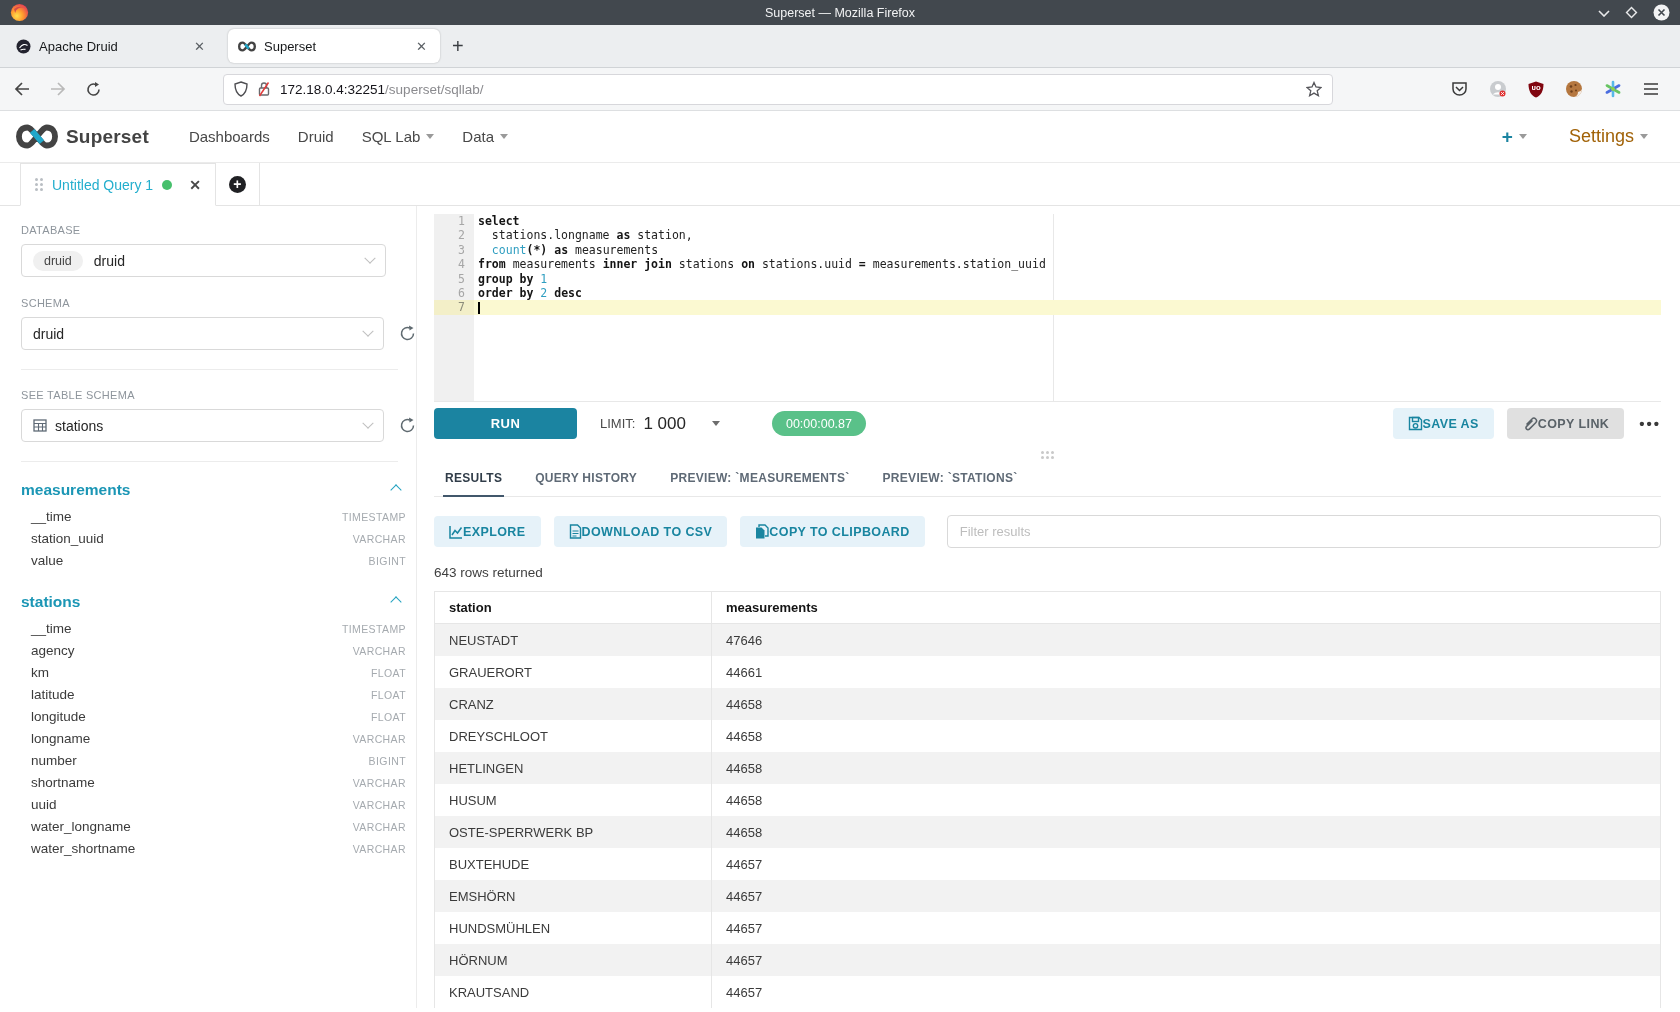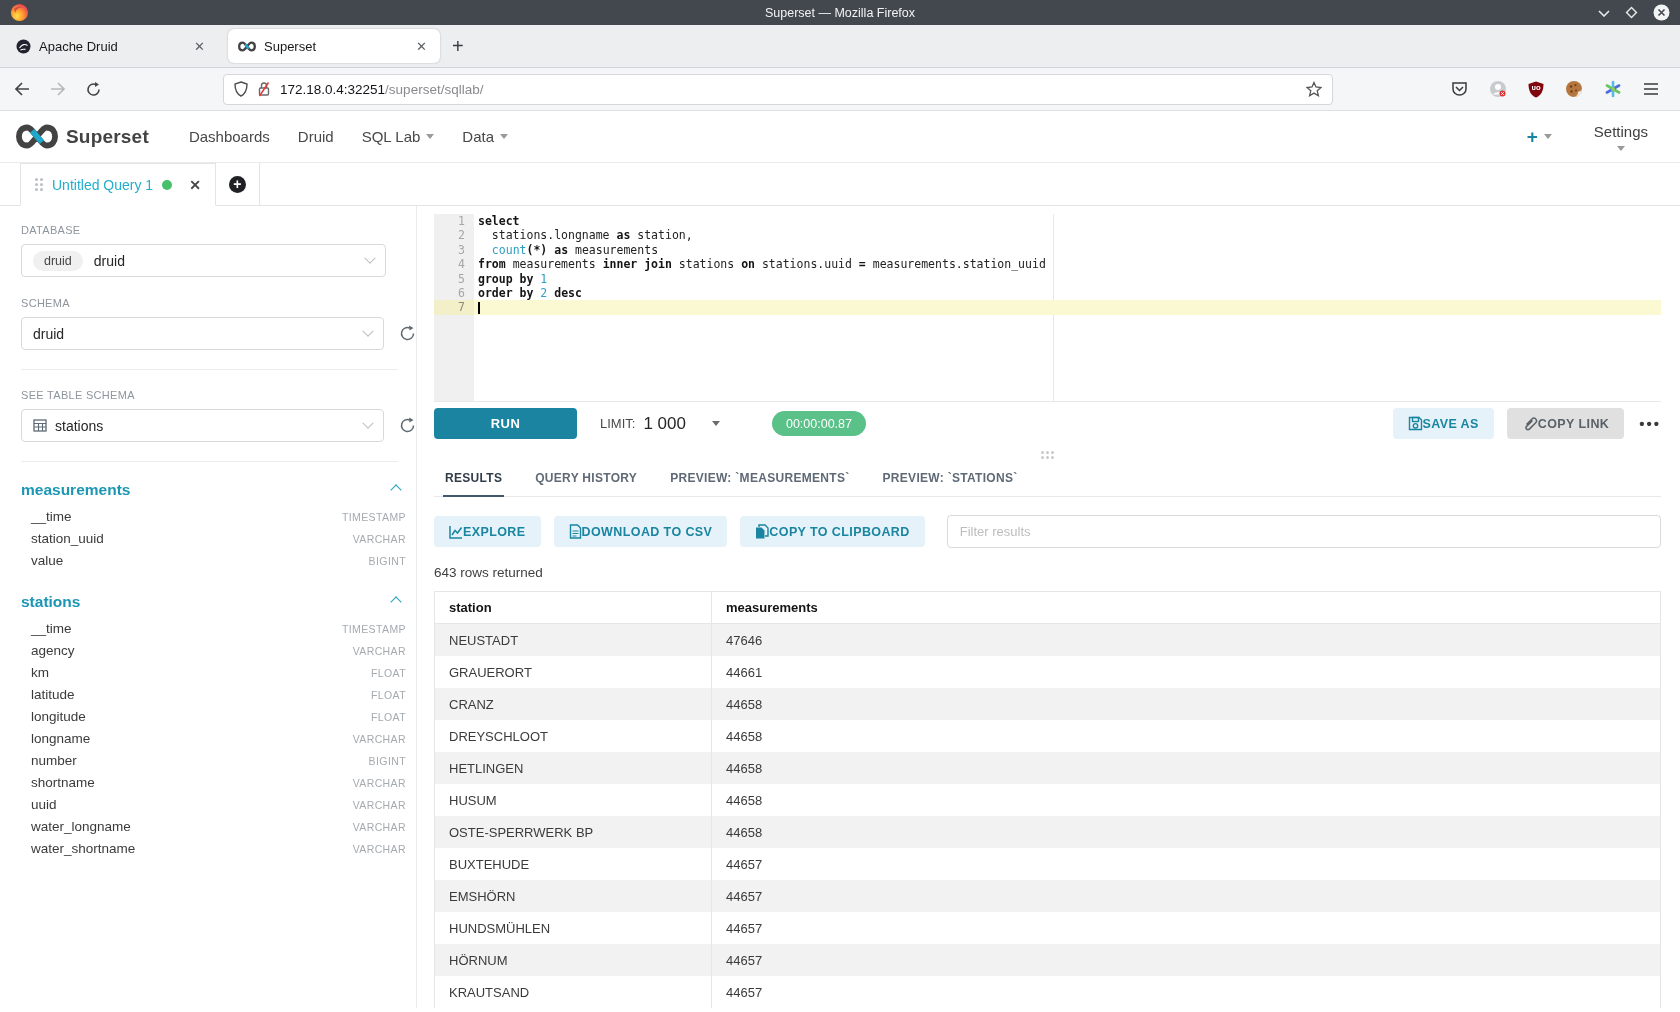--- a/index.html
+++ b/index.html
@@ -35,21 +35,21 @@
     border-bottom:1px solid #ebebeb; background:#fff; }
   .brand { display:flex; align-items:center; gap:8px; }
   .brand-name { font-size:19px; font-weight:700; color:#434343; letter-spacing:.2px; }
   .nav-items { display:flex; margin-left:26px; }
   .nav-item { font-size:15px; color:#484848; padding:0 14px; display:flex;
     align-items:center; gap:6px; cursor:pointer; }
   .caret { width:0; height:0; border-left:4px solid transparent; border-right:4px solid transparent;
     border-top:5px solid #9a9a9a; display:inline-block; }
   .navbar-right { margin-left:auto; display:flex; align-items:center; gap:42px; padding-right:16px; }
   .plus-btn { color:#1b84a1; font-size:19px; font-weight:700; display:flex; gap:6px; align-items:center; }
-  .settings { font-size:15px; color:#404040; display:flex; gap:6px; align-items:center;flex-direction:column; }
+  .settings { font-size:18px; color:#a16207; display:flex; gap:6px; align-items:center; }
 
   
   .qtabs { height:43px; display:flex; align-items:stretch; padding-left:20px;
     border-bottom:1px solid #e4e4e4; background:#fff; }
   .q-tab { display:flex; align-items:center; gap:9px; padding:0 14px; margin-bottom:-1px;
     border:1px solid #e4e4e4; border-bottom:1px solid #fff; background:#fff; }
   .drag-dots { display:grid; grid-template-columns:repeat(2,3px); grid-auto-rows:3px; gap:2px; }
   .drag-dots i { background:#b9bec3; border-radius:50%; }
   .q-title { color:#23aecd; font-size:14px; }
   .q-dot { width:10px; height:10px; border-radius:50%; background:#47c06c; }

